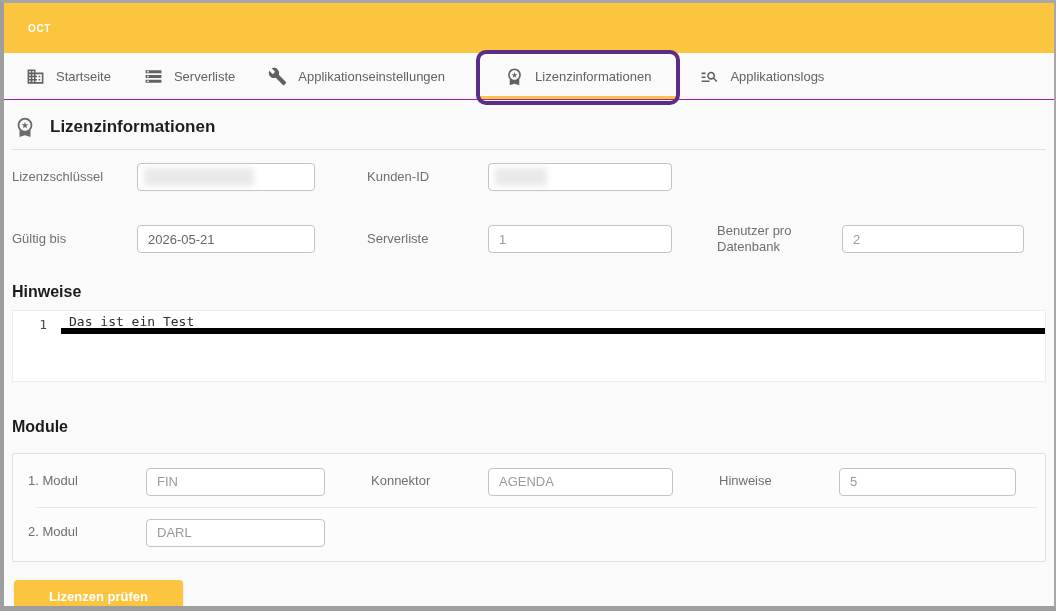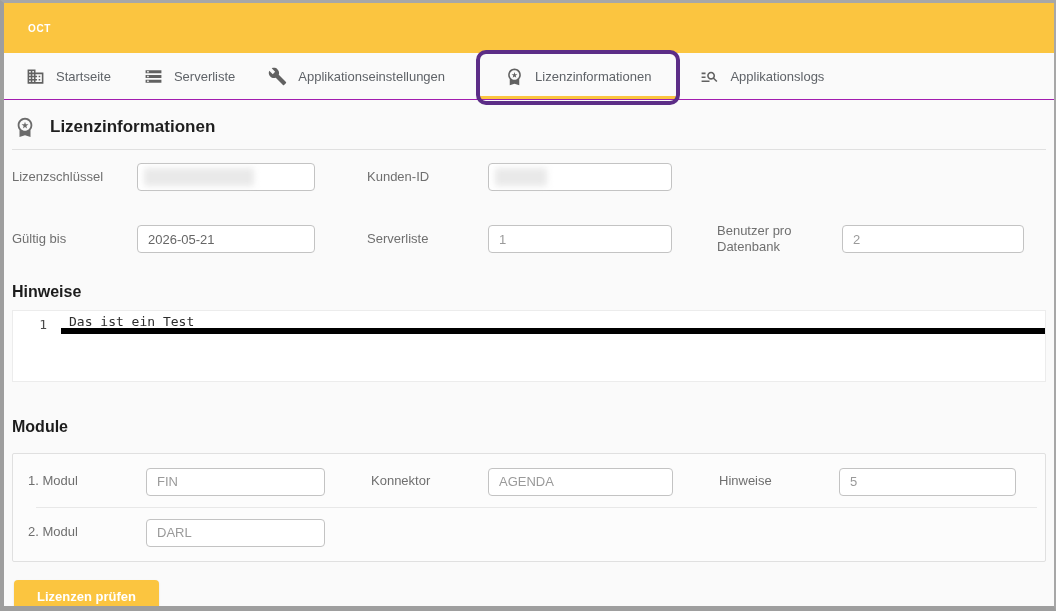--- a/index.html
+++ b/index.html
@@ -109,21 +109,21 @@
   }
   .module-divider { border:none; border-top:1px solid #e8e8e8; margin:11px 8px 11px 8px; }
   
   .btn-primary {
     margin:18px 0 0 2px;
     display:inline-block;
     background:#fbc540; color:#ffffff;
     font-family:"Liberation Sans","DejaVu Sans",sans-serif;
     font-size:13px; font-weight:700;
     border:none; border-radius:4px;
-    padding:9px 23px; cursor:pointer;
+    padding:9px 35px; cursor:pointer;
     box-shadow:0 1px 2px rgba(0,0,0,.12);
   }
 </style>
 </head>
 <body>
 
 <div class="frame">
 
   <div class="appbar">
     <span class="title">OCT</span>

